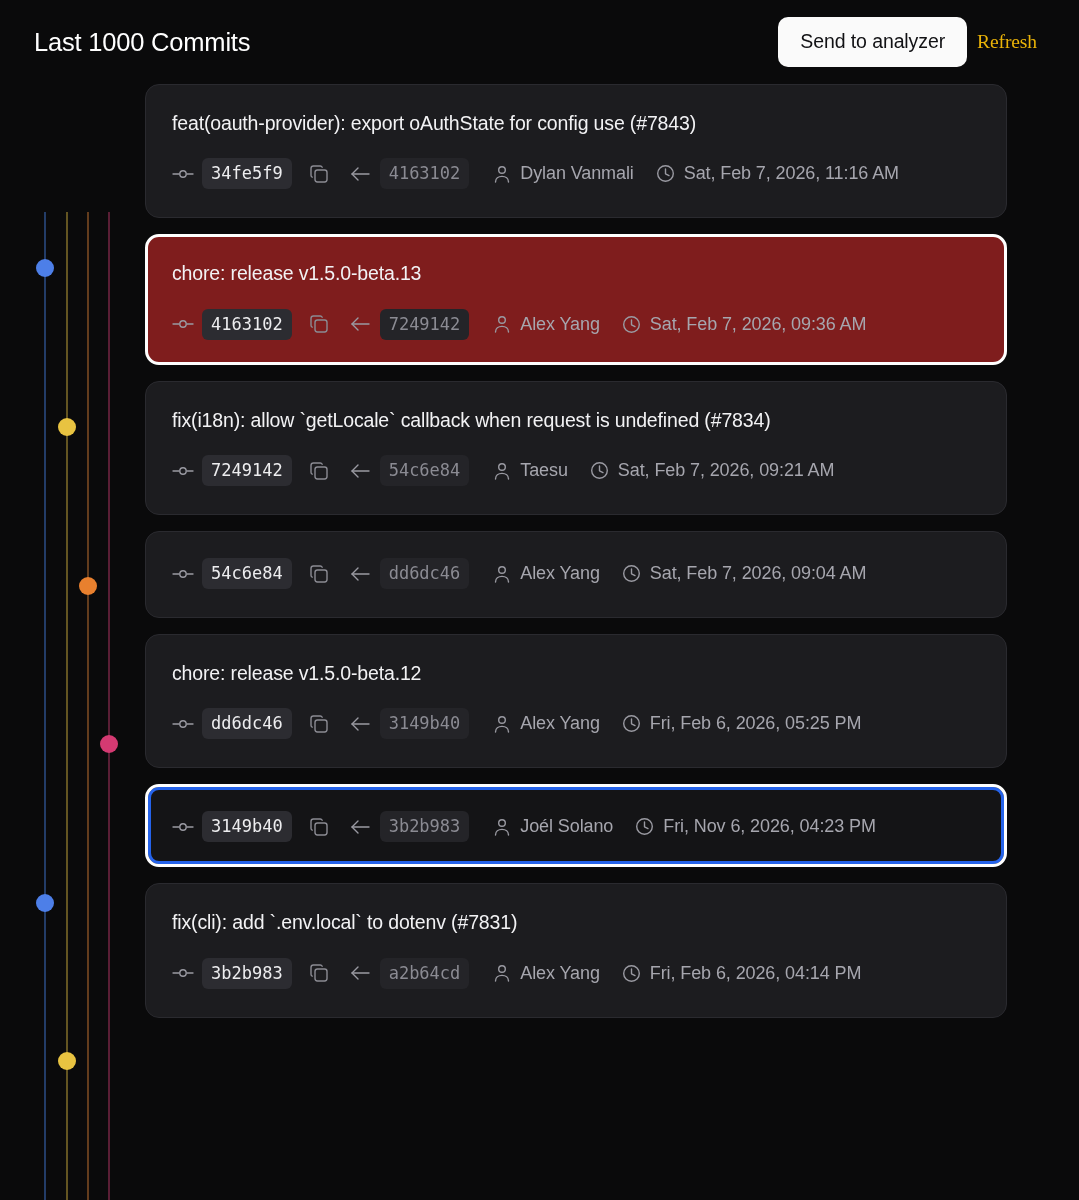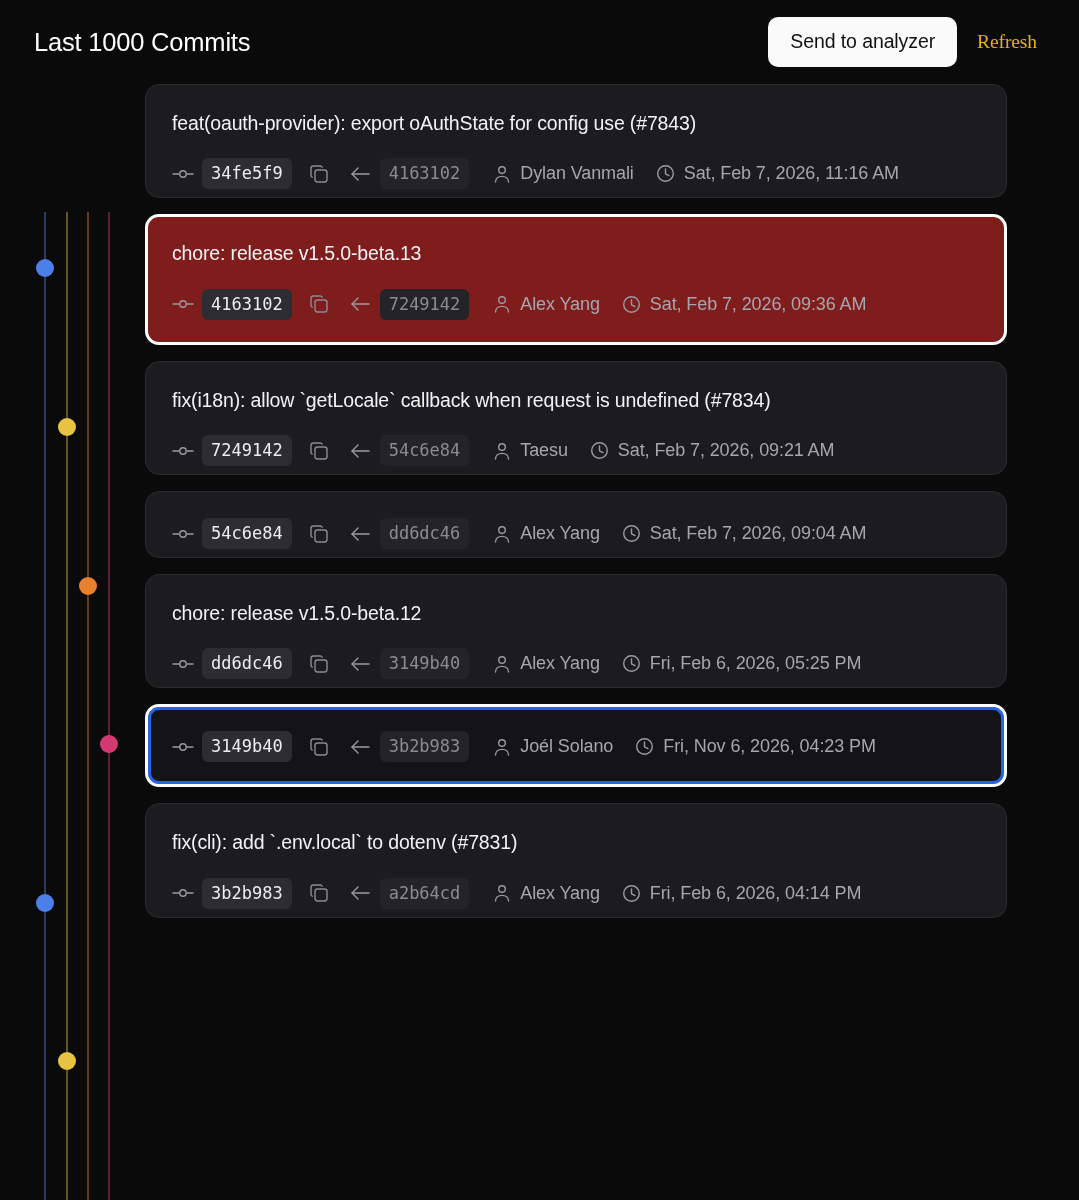--- a/index.html
+++ b/index.html
@@ -32,21 +32,20 @@
     letter-spacing: -0.2px;
     color: #ffffff;
   }
 
   .header-actions {
     position: absolute;
     right: 32px;
     top: 17px;
     display: flex;
     align-items: center;
-    gap: 10px;
   }
 
   .btn-primary {
     background: #fafafa;
     color: #111114;
     border: none;
     border-radius: 10px;
     font-family: "Liberation Sans", sans-serif;
     font-size: 19.5px;
     padding: 13px 22px 14px 22px;
@@ -85,21 +84,21 @@
     left: 145px;
     top: 0;
     width: 862px;
   }
 
   
   .commit-card {
     background: #1c1c1f;
     border-radius: 14px;
     border: 1px solid #2a2a2f;
-    padding: 26px 26px 8px 26px;
+    padding: 26px 26px 28px 26px;
     margin-bottom: 16px;
     position: relative;
   }
 
   .commit-card.state-selected {
     border: 3px solid #ffffff;
     background: #7f1d1d;
     padding: 24px 24px 22px 24px;
   }
 

